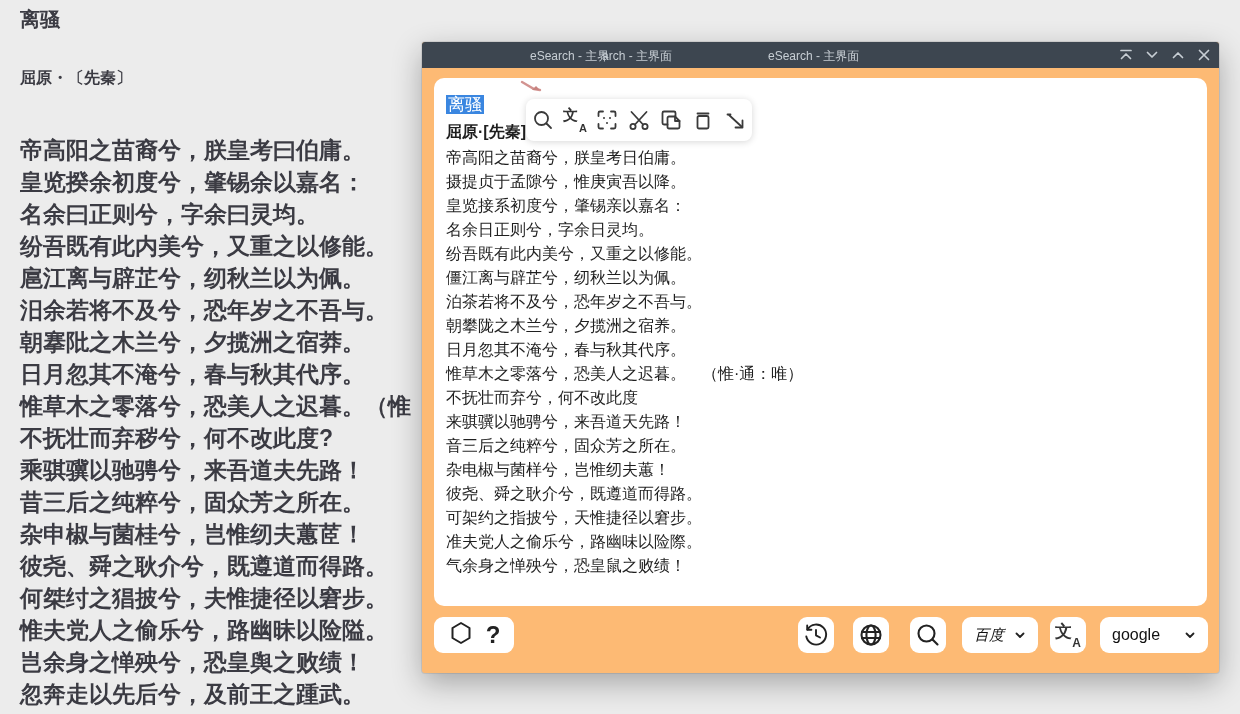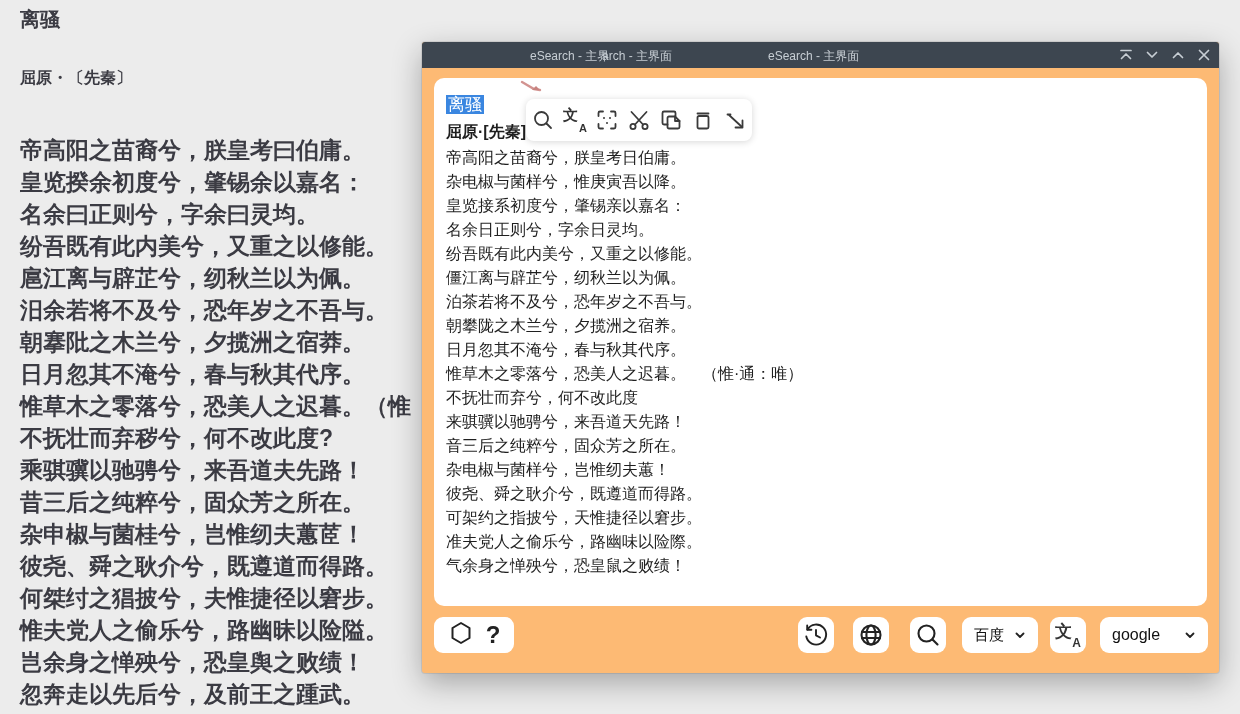--- a/index.html
+++ b/index.html
@@ -149,21 +149,21 @@
     <path d="M4 3 L16 10 L22 11" stroke="#c4706c" stroke-width="2.4" fill="none" stroke-linecap="round"></path>
     <path d="M14 11 L22 11 L18 7 Z" fill="#b65a56"></path>
   </svg>
 
   <div class="panel">
     <div class="sel-line"><span class="hl">离骚</span></div>
     <div class="author-line">屈原·[先秦]</div>
     <div id="panel-poem">
     <span class="p-line">帝高阳之苗裔兮，朕皇考日伯庸。</span>
 
-    <span class="p-line">杂电椒与菌样兮，惟庚寅吾以降。</span>
+    <span class="p-line">摄提贞于孟隙兮，惟庚寅吾以降。</span>
 
     <span class="p-line">皇览接系初度兮，肇锡亲以嘉名：</span>
 
     <span class="p-line">名余日正则兮，字余日灵均。</span>
 
     <span class="p-line">纷吾既有此内美兮，又重之以修能。</span>
 
     <span class="p-line">僵江离与辟芷兮，纫秋兰以为佩。</span>
 
     <span class="p-line">泊茶若将不及兮，恐年岁之不吾与。</span>
@@ -267,21 +267,21 @@
       </svg>
     </div>
 
     <div class="icon-btn" style="left:488px">
       <svg width="26" height="26" viewBox="0 0 26 26" style="stroke-width:2.1">
         <circle cx="11.5" cy="11.5" r="8"></circle>
           <path d="M17.5 17.5l5 5"></path>
       </svg>
     </div>
 
-    <div class="pill" style="left:540px; width:76px;">
+    <div class="pill" style="left:540px; width:76px;font-style:italic;">
       <span class="pill-text">百度</span>
       <svg class="chev" width="12" height="12" viewBox="0 0 12 12" style="stroke:#222;stroke-width:1.8;">
           <path d="M2.5 4.5L6 8l3.5-3.5"></path>
         </svg>
     </div>
 
     <div class="icon-btn" style="left:628px">
       <span class="txt-icon" style="width:26px;height:26px;">
           <span class="zh" style="font-size:17px;">文</span>
           <span class="en" style="font-size:12px;">A</span>

